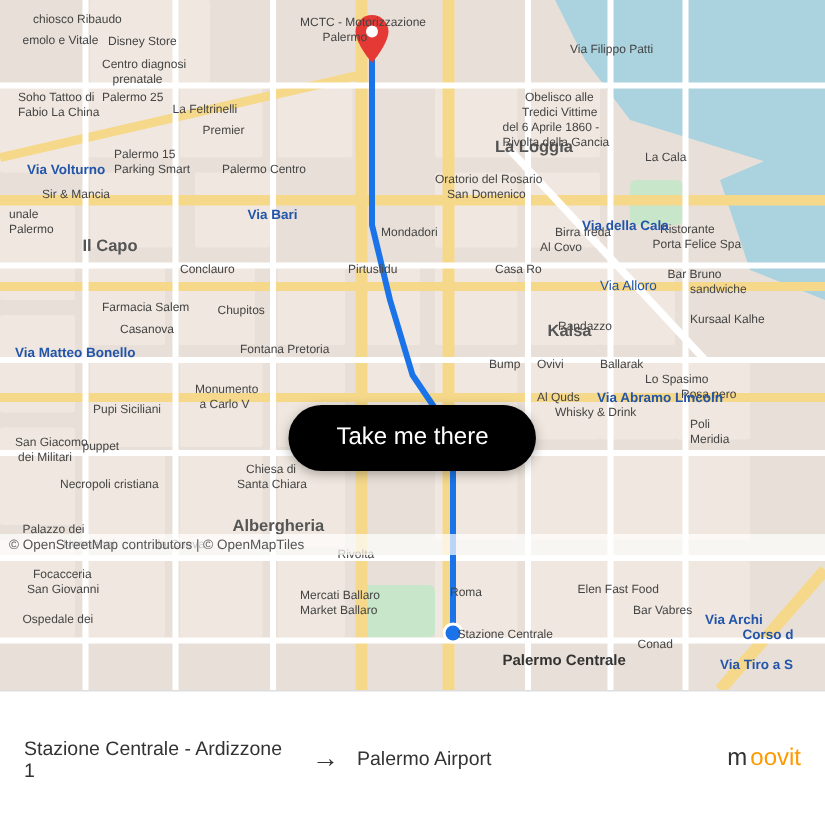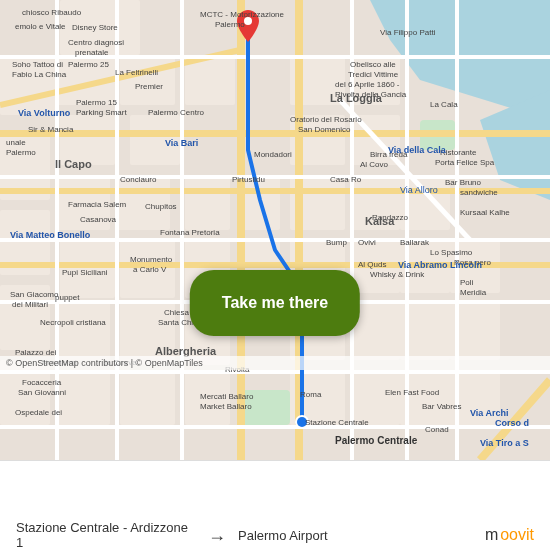--- a/index.html
+++ b/index.html
@@ -19,43 +19,43 @@
       top: 0; left: 0;
       width: 100%; height: 100%;
     }
 
     
     #take-me-there-btn {
       position: absolute;
       top: 270px;
       left: 50%;
       transform: translateX(-50%);
-      background: #4d7c0f;
+      background: #000000;
       color: white;
       border: none;
       border-radius: 24px;
-      padding: 24px 32px;
+      padding: 13px 32px;
       font-size: 16px;
-      font-weight: bold;
+      font-weight: normal;
       cursor: pointer;
       z-index: 100;
       white-space: nowrap;
       box-shadow: 0 2px 8px rgba(0,0,0,0.3);
     }
 
     
     #bottom-bar {
       position: absolute;
       bottom: 0;
       left: 0;
       width: 550px;
       height: 90px;
       background: white;
       display: flex;
-      align-items: flex-end;
+      align-items: center;
       padding: 0 16px;
       border-top: 1px solid #ddd;
     }
 
     #route-info {
       display: flex;
       align-items: center;
       width: 100%;
     }
 

